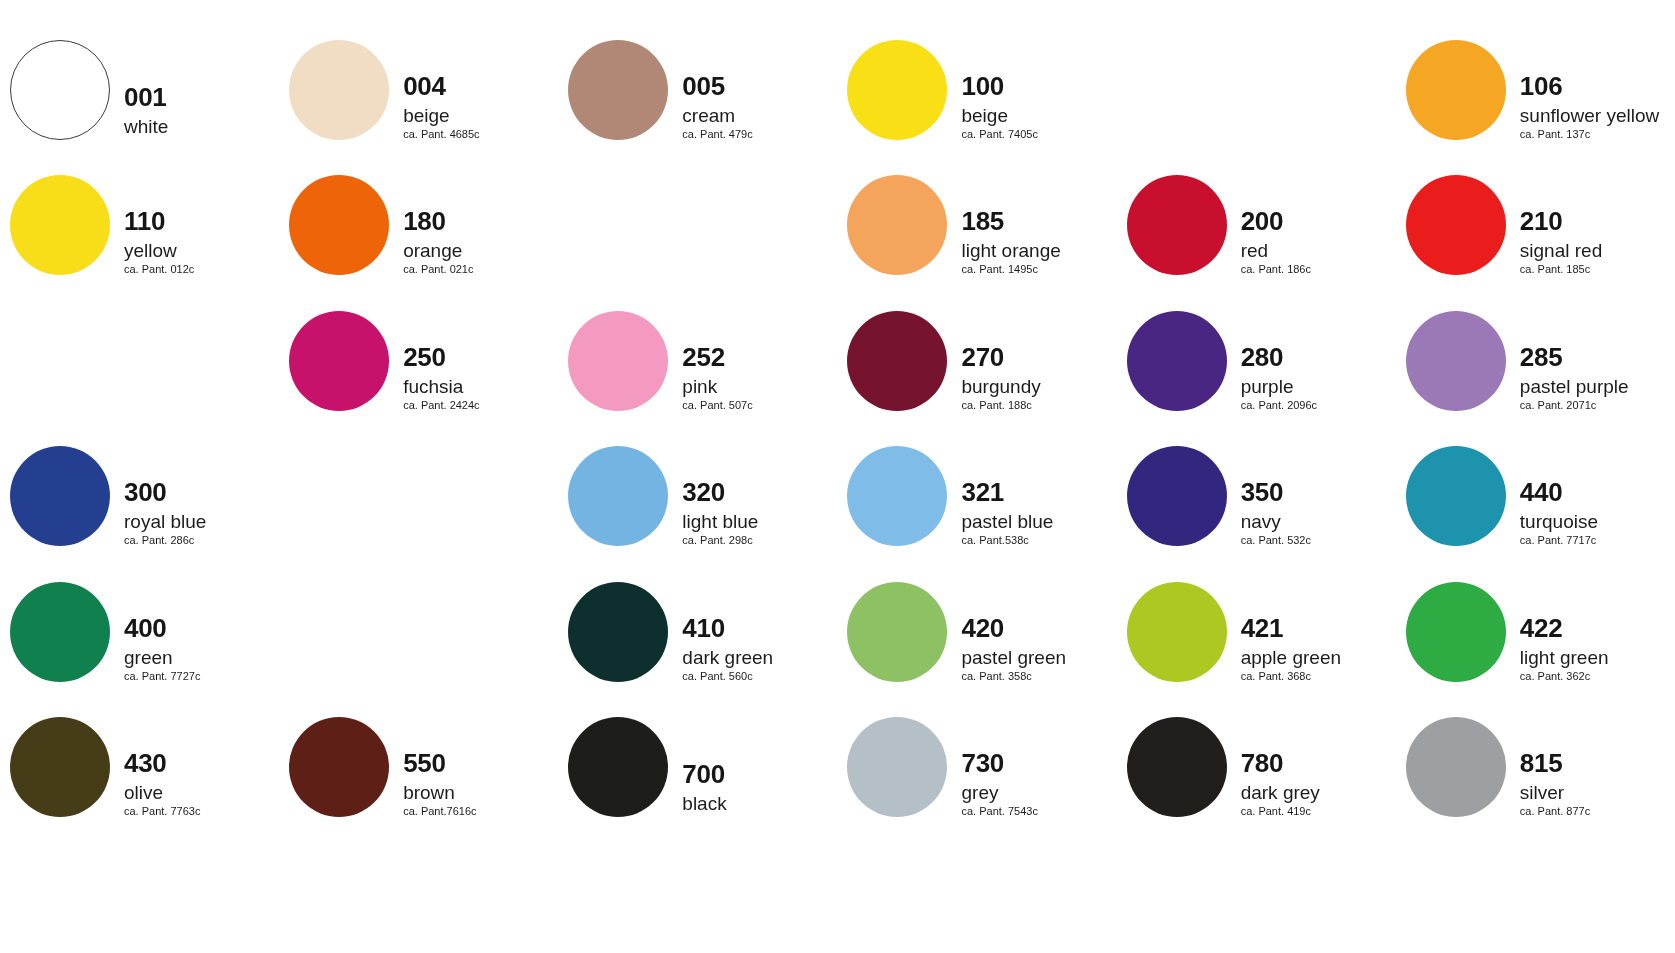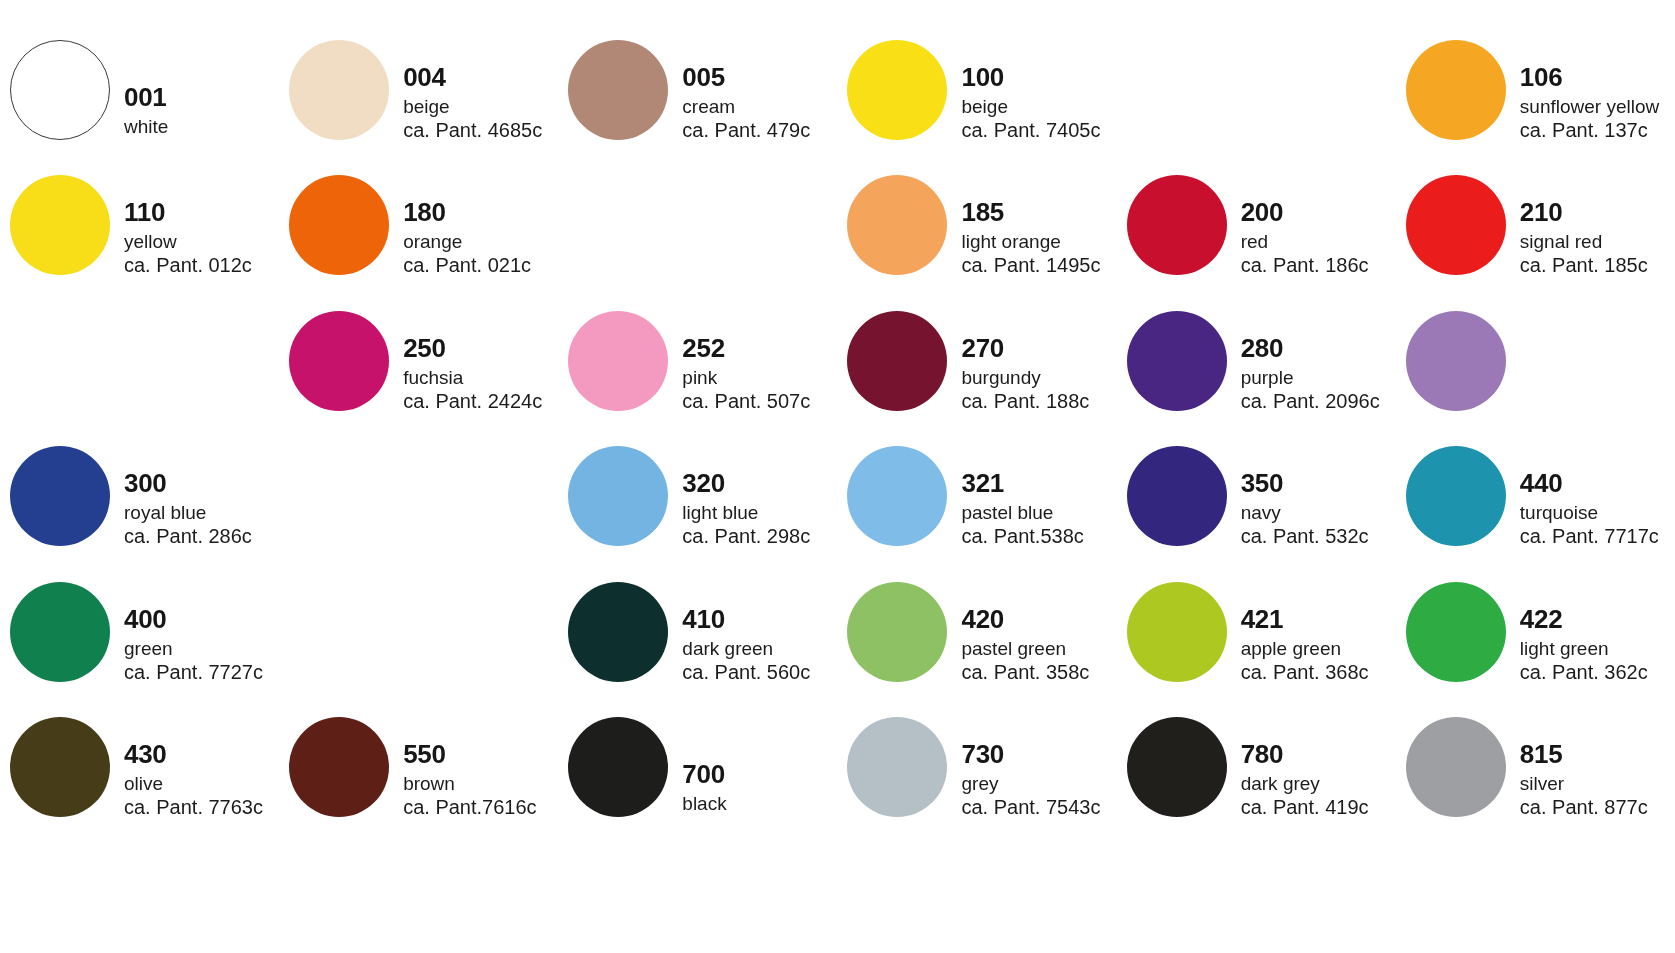--- a/index.html
+++ b/index.html
@@ -71,21 +71,21 @@
 
   .swatch-name {
     font-size: 19px;
     font-weight: normal;
     color: #1c1c1c;
     margin-bottom: 4px;
     white-space: nowrap;
   }
 
   .swatch-pantone {
-    font-size: 20px;
+    font-size: 11px;
     font-weight: normal;
     color: #1c1c1c;
     white-space: nowrap;
   }
   .swatch-pantone.hidden-line { visibility: hidden; }
 </style>
 </head>
 <body>
 
 <div id="chart-grid">
@@ -220,20 +220,25 @@
     <div class="swatch-cell">
       <div class="swatch-dot" style="background: rgb(74, 38, 131);"></div>
       <div class="swatch-text">
         <div class="swatch-code">280</div>
         <div class="swatch-name">purple</div>
         <div class="swatch-pantone">ca. Pant. 2096c</div>
       </div>
     </div>
     <div class="swatch-cell">
       <div class="swatch-dot" style="background: rgb(155, 121, 182);"></div>
+      <div class="swatch-text">
+        <div class="swatch-code">285</div>
+        <div class="swatch-name">pastel purple</div>
+        <div class="swatch-pantone">ca. Pant. 2071c</div>
+      </div>
     </div>
     <div class="swatch-cell">
       <div class="swatch-dot" style="background: rgb(36, 62, 144);"></div>
       <div class="swatch-text">
         <div class="swatch-code">300</div>
         <div class="swatch-name">royal blue</div>
         <div class="swatch-pantone">ca. Pant. 286c</div>
       </div>
     </div>
     <div class="swatch-cell empty-cell">

